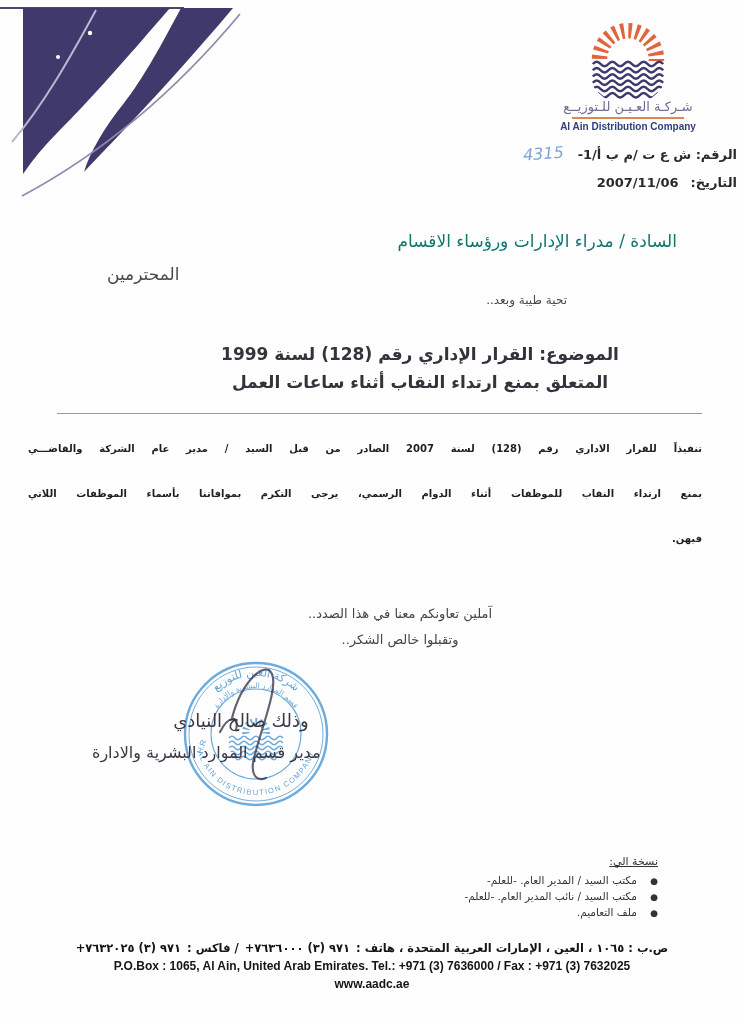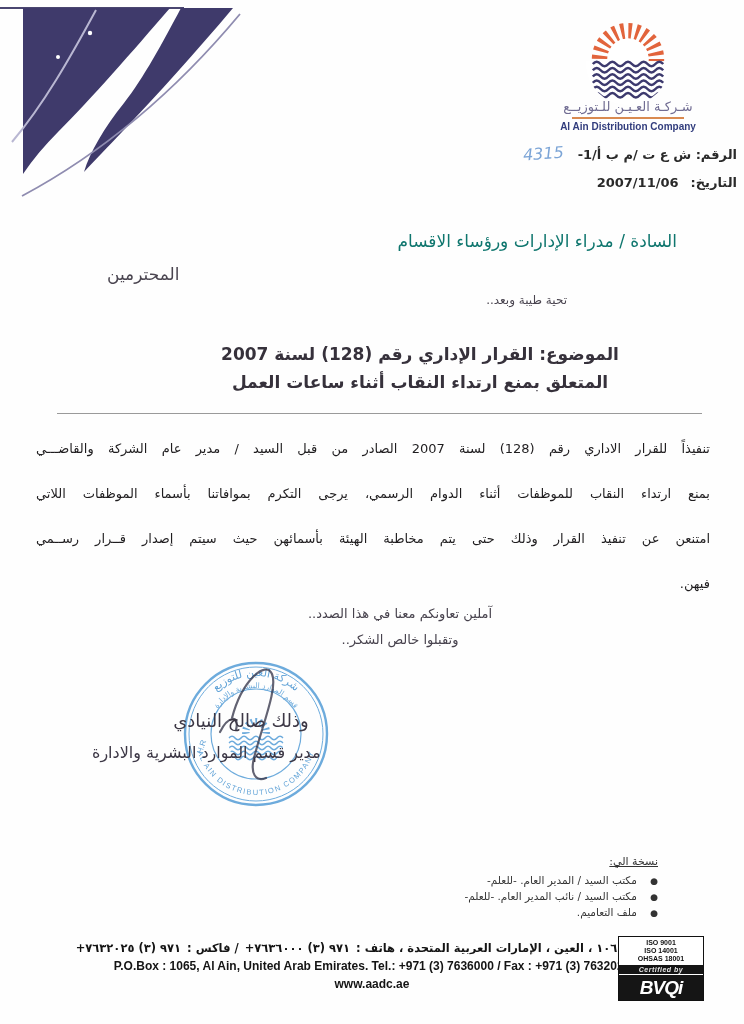--- a/index.html
+++ b/index.html
@@ -25,22 +25,22 @@
 
   .addressee{right:67px;top:231px;font-size:17px;color:#0f766e;direction:rtl;}
   .honorific{left:95px;top:264px;font-size:17px;color:#4a4550;margin-left:12px;}
   .greeting{right:177px;top:293px;font-size:12px;color:#4a4550;direction:rtl;}
 
   .subject{left:140px;top:340px;width:560px;text-align:center;direction:rtl;
            font-size:17px;font-weight:bold;color:#36313b;line-height:28px;}
 
   .divider{left:57px;top:413px;width:645px;height:1px;background:#9a9a9a;}
 
-  .bodytext{left:36px;top:426px;width:674px;direction:rtl;color:#1f1d1f;
-            font-size:13px;font-weight:normal;}
+  .bodytext{left:28px;top:426px;width:674px;direction:rtl;color:#1f1d1f;
+            font-size:10px;font-weight:bold;}
   .body-line{height:45px;line-height:45px;text-align:justify;text-align-last:justify;margin:0;}
   .body-line.last{text-align-last:right;}
 
   .closing{left:200px;top:601px;width:400px;text-align:center;direction:rtl;
            font-size:13px;color:#47424d;line-height:26px;}
 
   .stamp{left:182px;top:660px;z-index:1;opacity:.88;}
   .sig-scribble{left:170px;top:640px;z-index:2;}
   .sig-name{left:148px;top:710px;width:186px;text-align:center;font-size:18px;color:#3c3745;z-index:3;direction:rtl;}
   .sig-title{left:92px;top:743px;width:252px;text-align:left;font-size:16px;color:#3c3745;z-index:3;direction:rtl;}
@@ -113,30 +113,29 @@
   <div class="abs dateline">
     <span>التاريخ:</span>
     <span>2007/11/06</span>
   </div>
 
   <div class="abs addressee">السادة / مدراء الإدارات ورؤساء الاقسام</div>
   <div class="abs honorific">المحترمين</div>
   <div class="abs greeting">تحية طيبة وبعد..</div>
 
   <div class="abs subject">
-    <div>الموضوع: القرار الإداري رقم (128) لسنة 2007</div>
+    <div>الموضوع: القرار الإداري رقم (128) لسنة 1999</div>
     <div>المتعلق بمنع ارتداء النقاب أثناء ساعات العمل</div>
   </div>
 
   <div class="abs divider"></div>
 
   <div class="abs bodytext">
     <p class="body-line">تنفيذاً للقرار الاداري رقم (128) لسنة 2007 الصادر من قبل السيد / مدير عام الشركة والقاضـــي</p>
     <p class="body-line">بمنع ارتداء النقاب للموظفات أثناء الدوام الرسمي، يرجى التكرم بموافاتنا بأسماء الموظفات اللاتي</p>
-    <p class="body-line">امتنعن عن تنفيذ القرار وذلك حتى يتم مخاطبة الهيئة بأسمائهن حيث سيتم إصدار قــرار رســمي</p>
     <p class="body-line last">فيهن.</p>
   </div>
 
   <div class="abs closing">
     <div>آملين تعاونكم معنا في هذا الصدد..</div>
     <div>وتقبلوا خالص الشكر..</div>
   </div>
 
   <svg class="abs stamp" width="148" height="148" viewBox="0 0 148 148">
     <defs>
@@ -207,23 +206,14 @@
     <div class="f-ar">
       <span>ص.ب : ١٠٦٥ ، العين ، الإمارات العربية المتحدة ، هاتف :</span>
       <span dir="ltr">+٩٧١ (٣) ٧٦٣٦٠٠٠</span>
       <span>/ فاكس :</span>
       <span dir="ltr">+٩٧١ (٣) ٧٦٣٢٠٢٥</span>
     </div>
     <div class="f-en">P.O.Box : 1065, Al Ain, United Arab Emirates. Tel.: +971 (3) 7636000 / Fax : +971 (3) 7632025</div>
     <div class="f-web">www.aadc.ae</div>
   </div>
 
-  <div class="abs iso-badge">
-    <div class="iso-lines">
-      <div>ISO 9001</div>
-      <div>ISO 14001</div>
-      <div>OHSAS 18001</div>
-    </div>
-    <div class="iso-certified">Certified by</div>
-    <div class="iso-brand">BVQi</div>
-  </div>
 
 </div>
 
 </body></html>

